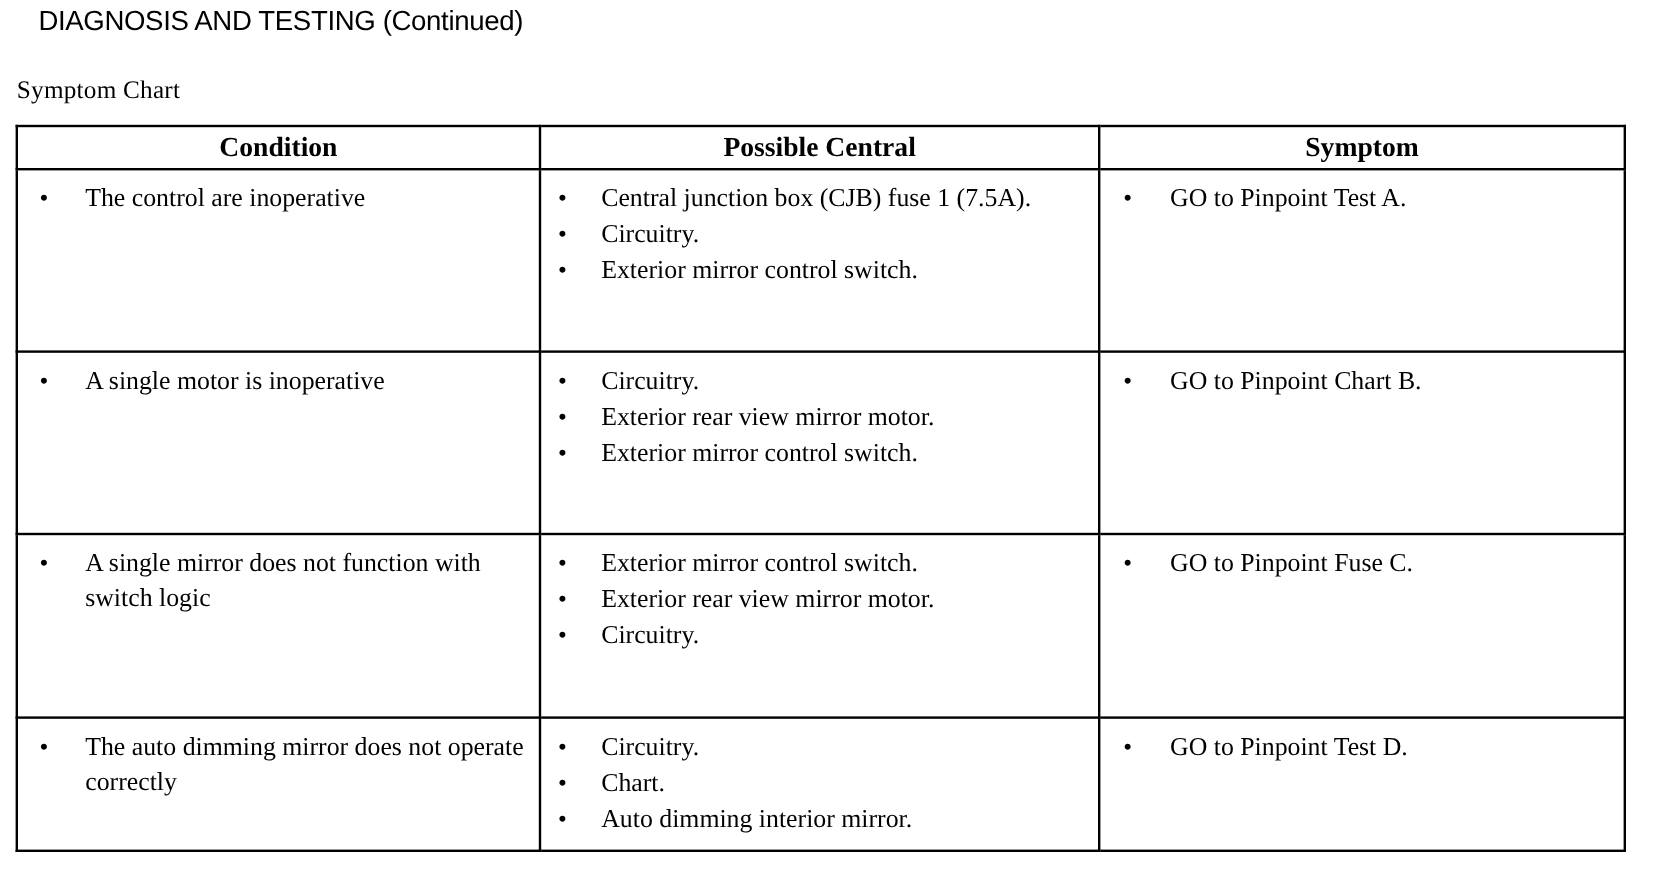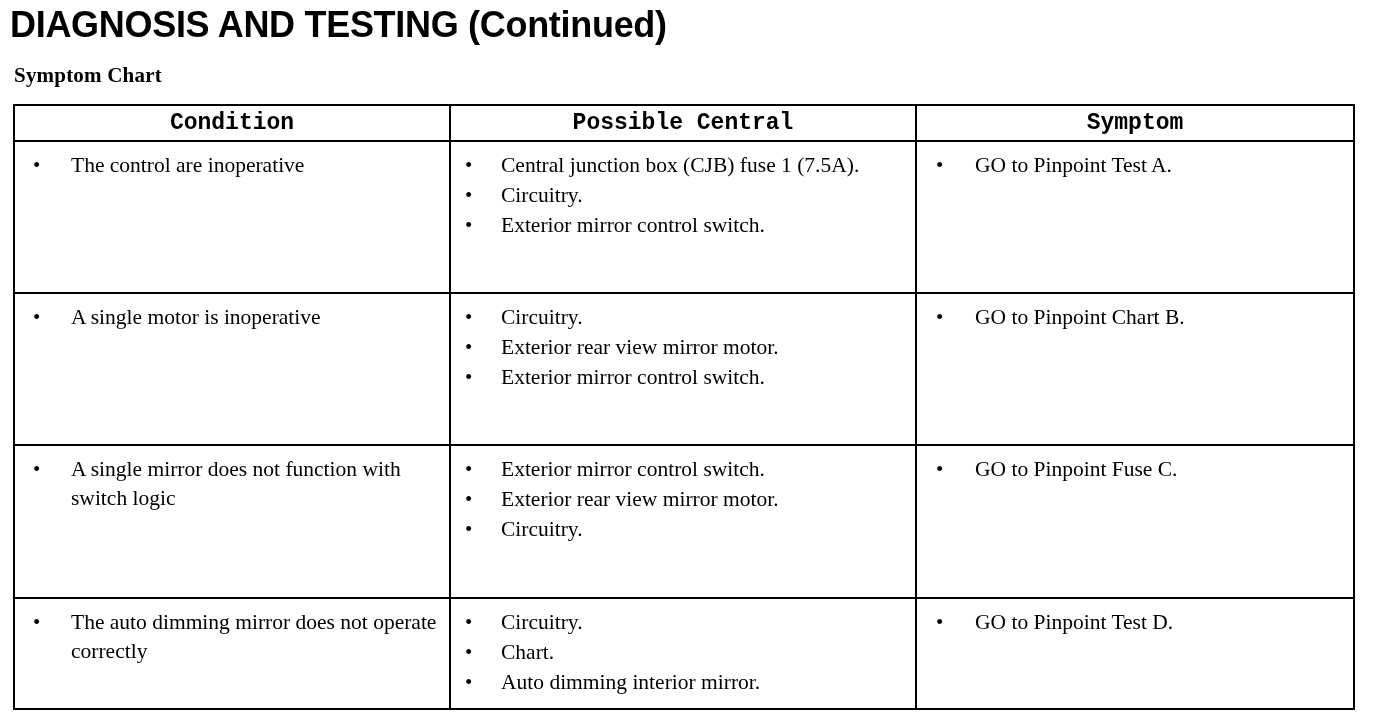--- a/index.html
+++ b/index.html
@@ -17,35 +17,35 @@
   }
 
   .page {
     position: relative;
     width: 1392px;
     height: 724px;
   }
 
   .doc-title {
     position: absolute;
-    left: 10px;
+    left: 32px;
     top: 4px;
     font-family: "Liberation Sans", sans-serif;
-    font-weight: bold;
-    font-size: 36px;
+    font-weight: normal;
+    font-size: 23px;
     letter-spacing: -0.3px;
     white-space: nowrap;
   }
 
   .section-title {
     position: absolute;
     left: 14px;
     top: 63px;
     font-family: "Liberation Serif", serif;
-    font-weight: bold;
+    font-weight: normal;
     font-size: 21px;
     letter-spacing: 0.2px;
     white-space: nowrap;
   }
 
   .chart-wrap {
     position: absolute;
     left: 13px;
     top: 104px;
     width: 1340px;
@@ -60,21 +60,21 @@
   table.symptom-chart th,
   table.symptom-chart td {
     border: 2px solid #000000;
     padding: 0;
     vertical-align: top;
   }
 
   table.symptom-chart thead th {
     border-bottom-width: 2px;
     text-align: center;
-    font-family: Liberation Mono, monospace;
+    font-family: Liberation Serif, serif;
     font-weight: bold;
     font-size: 23px;
     height: 34px;
     line-height: 34px;
     padding: 0 4px;
   }
 
   col.c-condition { width: 436px; }
   col.c-sources   { width: 466px; }
   col.c-action    { width: 438px; }

